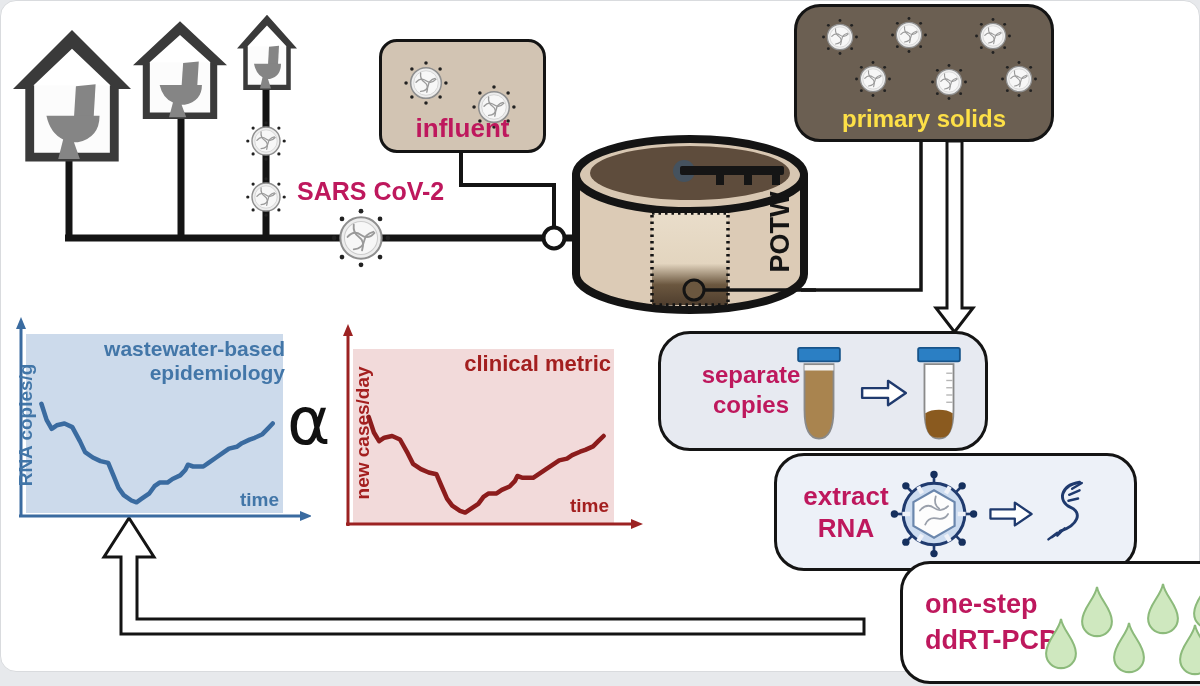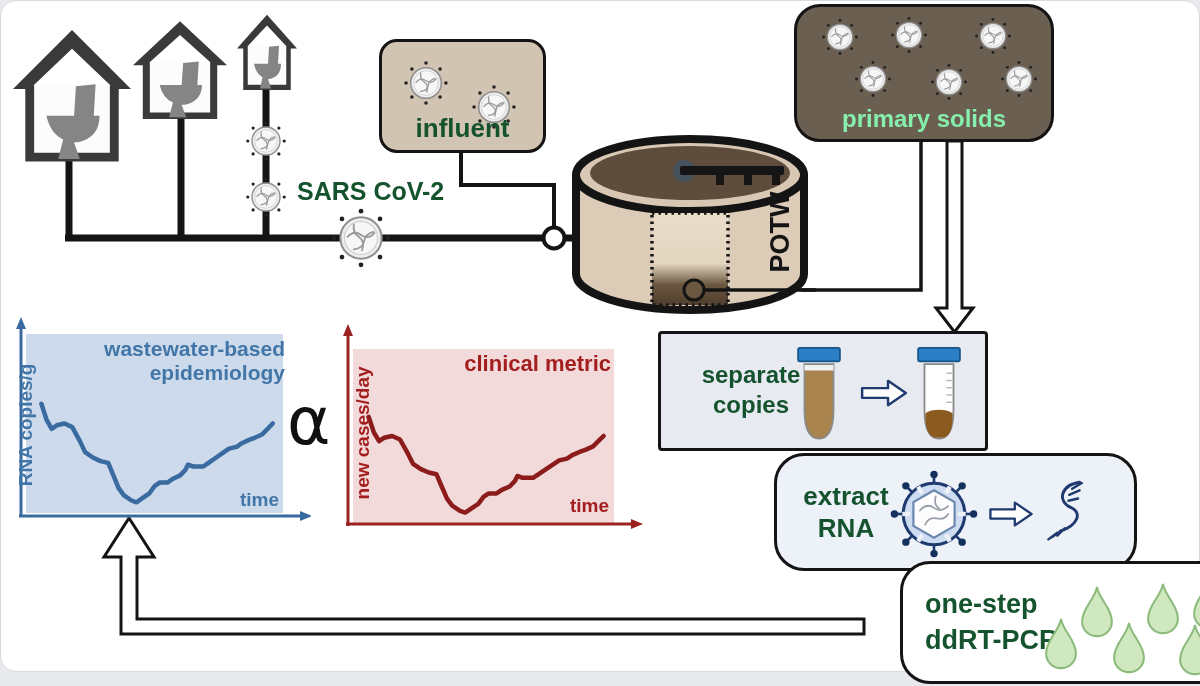--- a/index.html
+++ b/index.html
@@ -1,21 +1,21 @@
 <!DOCTYPE html>
 <html><head>
 <meta charset="utf-8">
 <style>
   html,body{margin:0;padding:0;width:1200px;height:686px;overflow:hidden;
     background:#e7e9ec;font-family:"Liberation Sans",sans-serif;}
   .card{position:absolute;left:0;top:0;width:1200px;height:672px;background:#ffffff;
     border:1px solid #d9dbde;border-radius:16px;box-sizing:border-box;}
   .abs{position:absolute;}
   .box{position:absolute;border:3.5px solid #141414;box-sizing:border-box;}
-  .lbl{font-weight:bold;color:#14532d;line-height:1.15;}
+  .lbl{font-weight:bold;color:#be185d;line-height:1.15;}
   .c-blue{color:#4276a8;}
   .c-red{color:#a31f1f;}
   .ctr{text-align:center;}
   .rgt{text-align:right;}
   svg{display:block;}
   .hidden-defs{position:absolute;width:0;height:0;overflow:hidden;}
 </style>
 </head>
 <body>
 
@@ -141,24 +141,24 @@
       </svg>
     <svg class="abs" style="left:57px;top:53px;" width="38" height="38" viewBox="0 0 60 60">
         <use href="#virus"></use>
       </svg>
     <svg class="abs" style="left:133px;top:56px;" width="38" height="38" viewBox="0 0 60 60">
         <use href="#virus"></use>
       </svg>
     <svg class="abs" style="left:203px;top:53px;" width="38" height="38" viewBox="0 0 60 60">
         <use href="#virus"></use>
       </svg>
-    <div class="abs lbl ctr" style="left:0;right:0;top:98px;font-size:24px;color:#86efac;">primary solids</div>
-  </div>
-
-  <div class="box" style="left:657px;top:330px;width:330px;height:120px;background:#e7eaf1;border-radius:4px;z-index:3;">
+    <div class="abs lbl ctr" style="left:0;right:0;top:98px;font-size:24px;color:#fde047;">primary solids</div>
+  </div>
+
+  <div class="box" style="left:657px;top:330px;width:330px;height:120px;background:#e7eaf1;border-radius:32px;z-index:3;">
     <div class="abs lbl ctr" style="left:20px;top:26px;width:140px;font-size:24px;line-height:30px;">
       <div>separate</div>
       <div>copies</div>
     </div>
     <svg class="abs" style="left:132px;top:12px;" width="52" height="98" viewBox="0 0 56 108">
       <path d="M12 20 L44 20 L44 70 Q44 102 28 102 Q12 102 12 70 Z" fill="#a9844f" stroke="#8a8a8a" stroke-width="2"></path>
       <rect x="12" y="21" width="32" height="6" fill="#f2f2f2"></rect>
       <rect x="5" y="2" width="46" height="15" rx="2" fill="#2b7fc4" stroke="#17548a" stroke-width="2"></rect>
     </svg>
     <svg class="abs" style="left:196px;top:42px;" width="54" height="34" viewBox="0 0 62 42">

